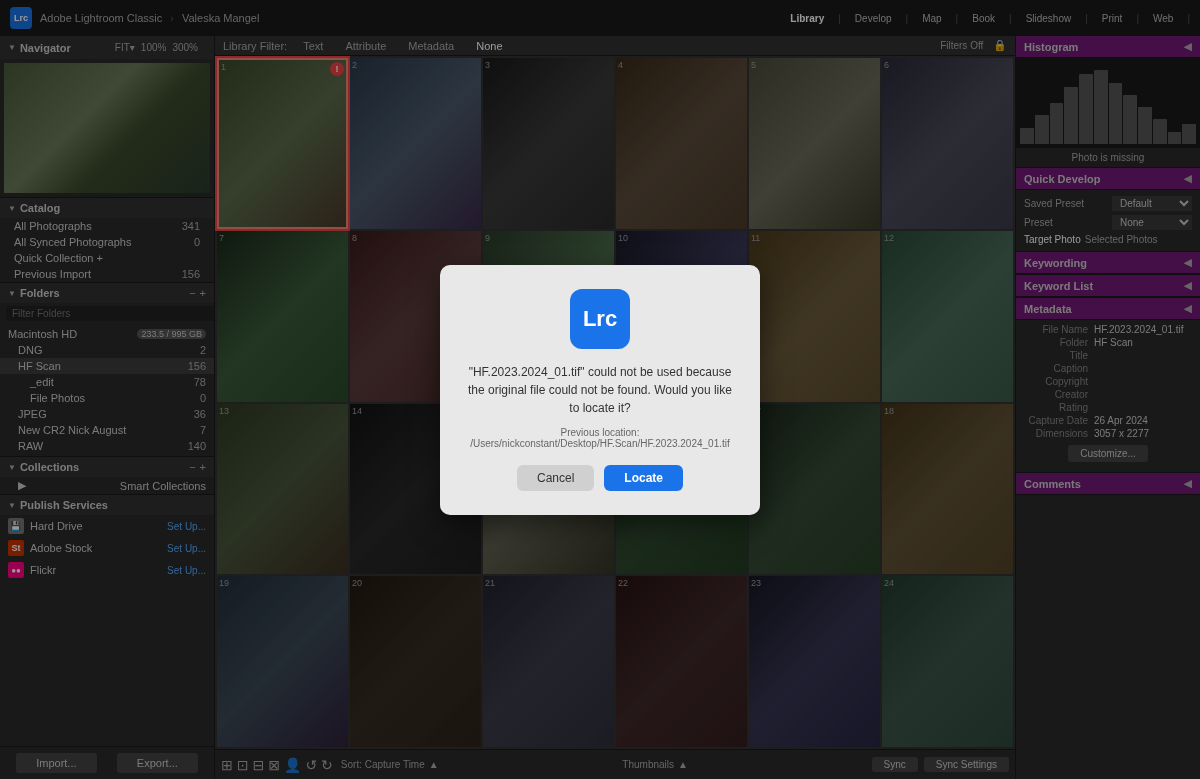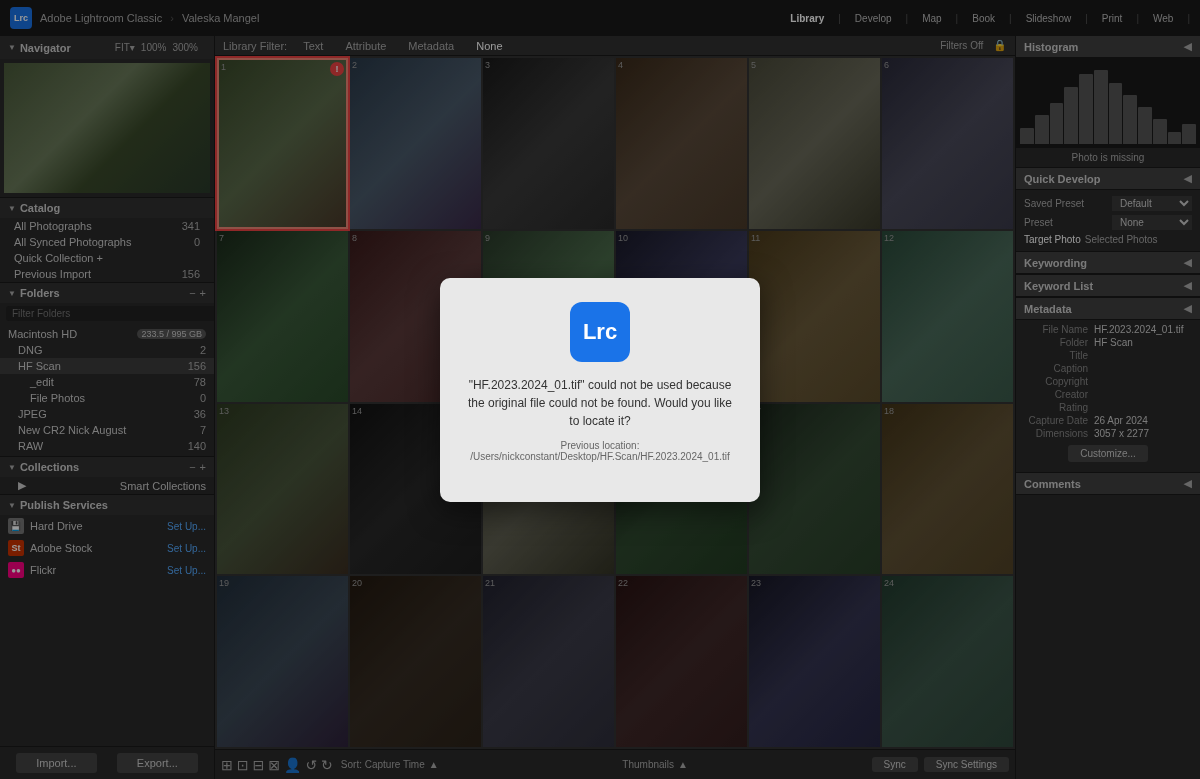--- a/index.html
+++ b/index.html
@@ -105,21 +105,21 @@
     .sort-label { color: #aaa; font-size: 10px; margin-left: 4px; }
     #thumbnails-label { margin-left: auto; color: #aaa; font-size: 10px; }
 
     
     #right-panel { width: 185px; background: #2a2a2a; border-left: 1px solid #1a1a1a; display: flex; flex-direction: column; overflow: hidden; }
     #histogram-section { border-bottom: 1px solid #1a1a1a; }
     #histogram-area { height: 90px; background: #1a1a1a; display: flex; align-items: flex-end; padding: 4px; gap: 1px; }
     .hist-bar { flex: 1; background: #555; border-radius: 1px 1px 0 0; }
     #photo-missing-msg { color: #aaa; font-size: 10px; padding: 4px 8px; text-align: center; }
 
-    .right-panel-header { display: flex; align-items: flex-end; justify-content: space-between; padding: 4px 8px; background: #404040; cursor: pointer; border-bottom: 1px solid #1a1a1a; }
+    .right-panel-header { display: flex; align-items: flex-end; justify-content: space-between; padding: 4px 8px; background: #701a75; cursor: pointer; border-bottom: 1px solid #1a1a1a; }
     .right-panel-title { font-size: 11px; color: #ccc; font-weight: bold; }
 
     #quick-develop-section { border-bottom: 1px solid #1a1a1a; }
     #qd-content { padding: 6px 8px; }
     .qd-row { display: flex; justify-content: space-between; align-items: center; margin-bottom: 4px; }
     .qd-label { color: #aaa; font-size: 10px; }
     .qd-select { background: #3a3a3a; border: none; color: #ccc; font-size: 10px; padding: 1px 4px; width: 80px; }
     .target-btns { display: flex; gap: 4px; font-size: 10px; }
     .target-btn { color: #aaa; cursor: pointer; }
     .target-btn.active { color: #fff; }
@@ -580,14 +580,18 @@
   </div>
 </div>
 
 <div id="dialog-overlay">
   <div id="dialog">
     <div id="dialog-icon">
       <span id="dialog-icon-text">Lrc</span>
     </div>
     <div id="dialog-message">"HF.2023.2024_01.tif" could not be used because the original file could not be found. Would you like to locate it?</div>
     <div id="dialog-location">Previous location: /Users/nickconstant/Desktop/HF.Scan/HF.2023.2024_01.tif</div>
+    <div id="dialog-buttons">
+      <button id="cancel-btn">Cancel</button>
+      <button id="locate-btn">Locate</button>
+    </div>
   </div>
 </div>
 
 </body></html>

